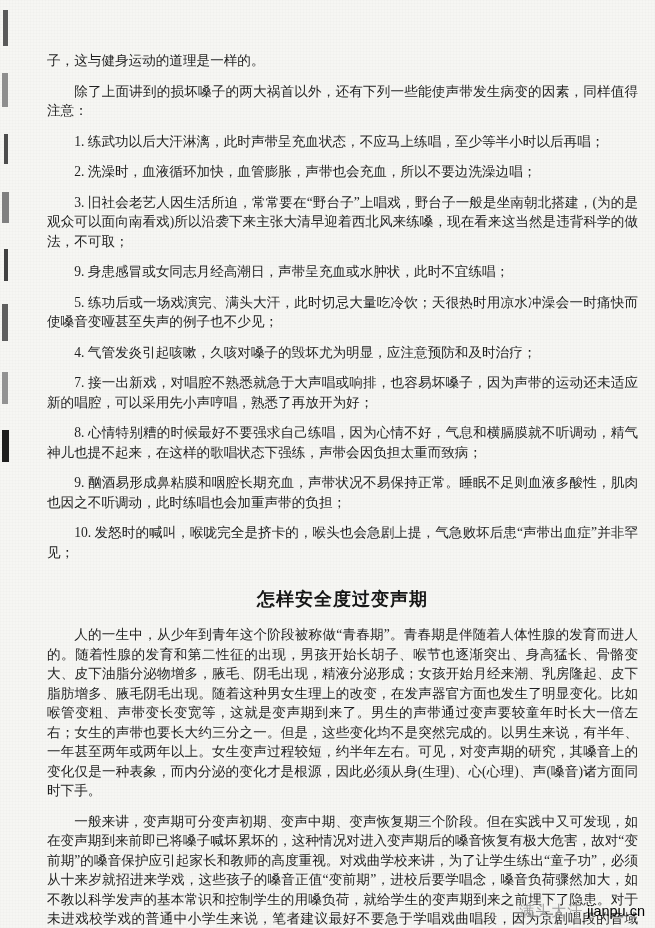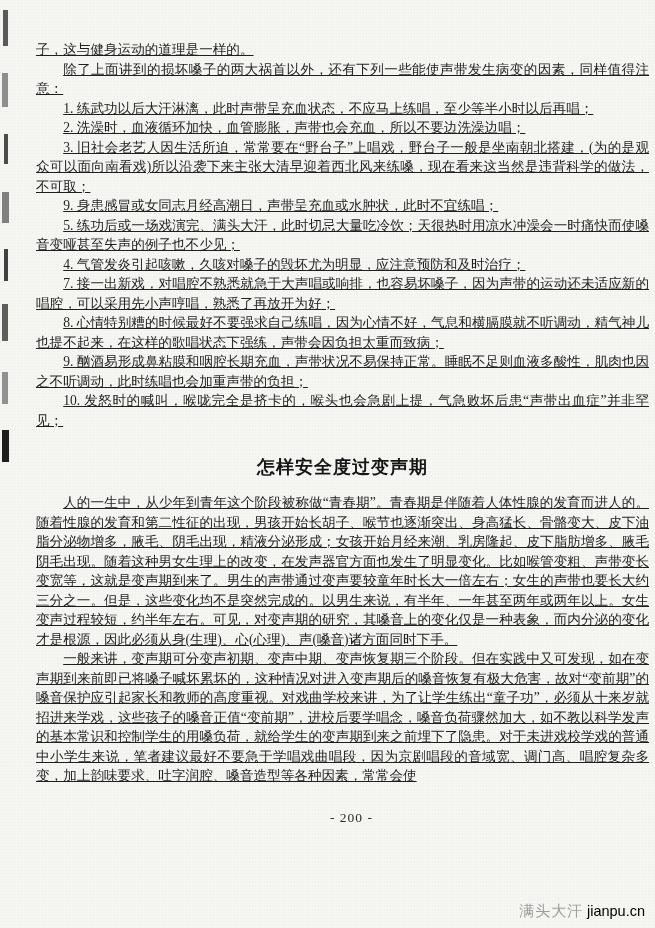--- a/index.html
+++ b/index.html
@@ -33,21 +33,21 @@
   .text-column {
     position: absolute;
     left: 36px;
     top: 40px;
     width: 613px;
     font-size: 13.6px;
     line-height: 19.5px;
     color: #1f1f1f;
     text-align: justify;
   }
-  .text-column p { margin: 0; text-decoration: underline; }
+  .text-column p { margin: 11px; }
   .block-continuation { text-indent: 0; }
   .block-paragraph, .block-list-item { text-indent: 2em; }
 
   .section-heading {
     font-size: 18px;
     font-weight: bold;
     text-align: center;
     text-indent: 0;
     letter-spacing: 1px;
     line-height: 26px;

